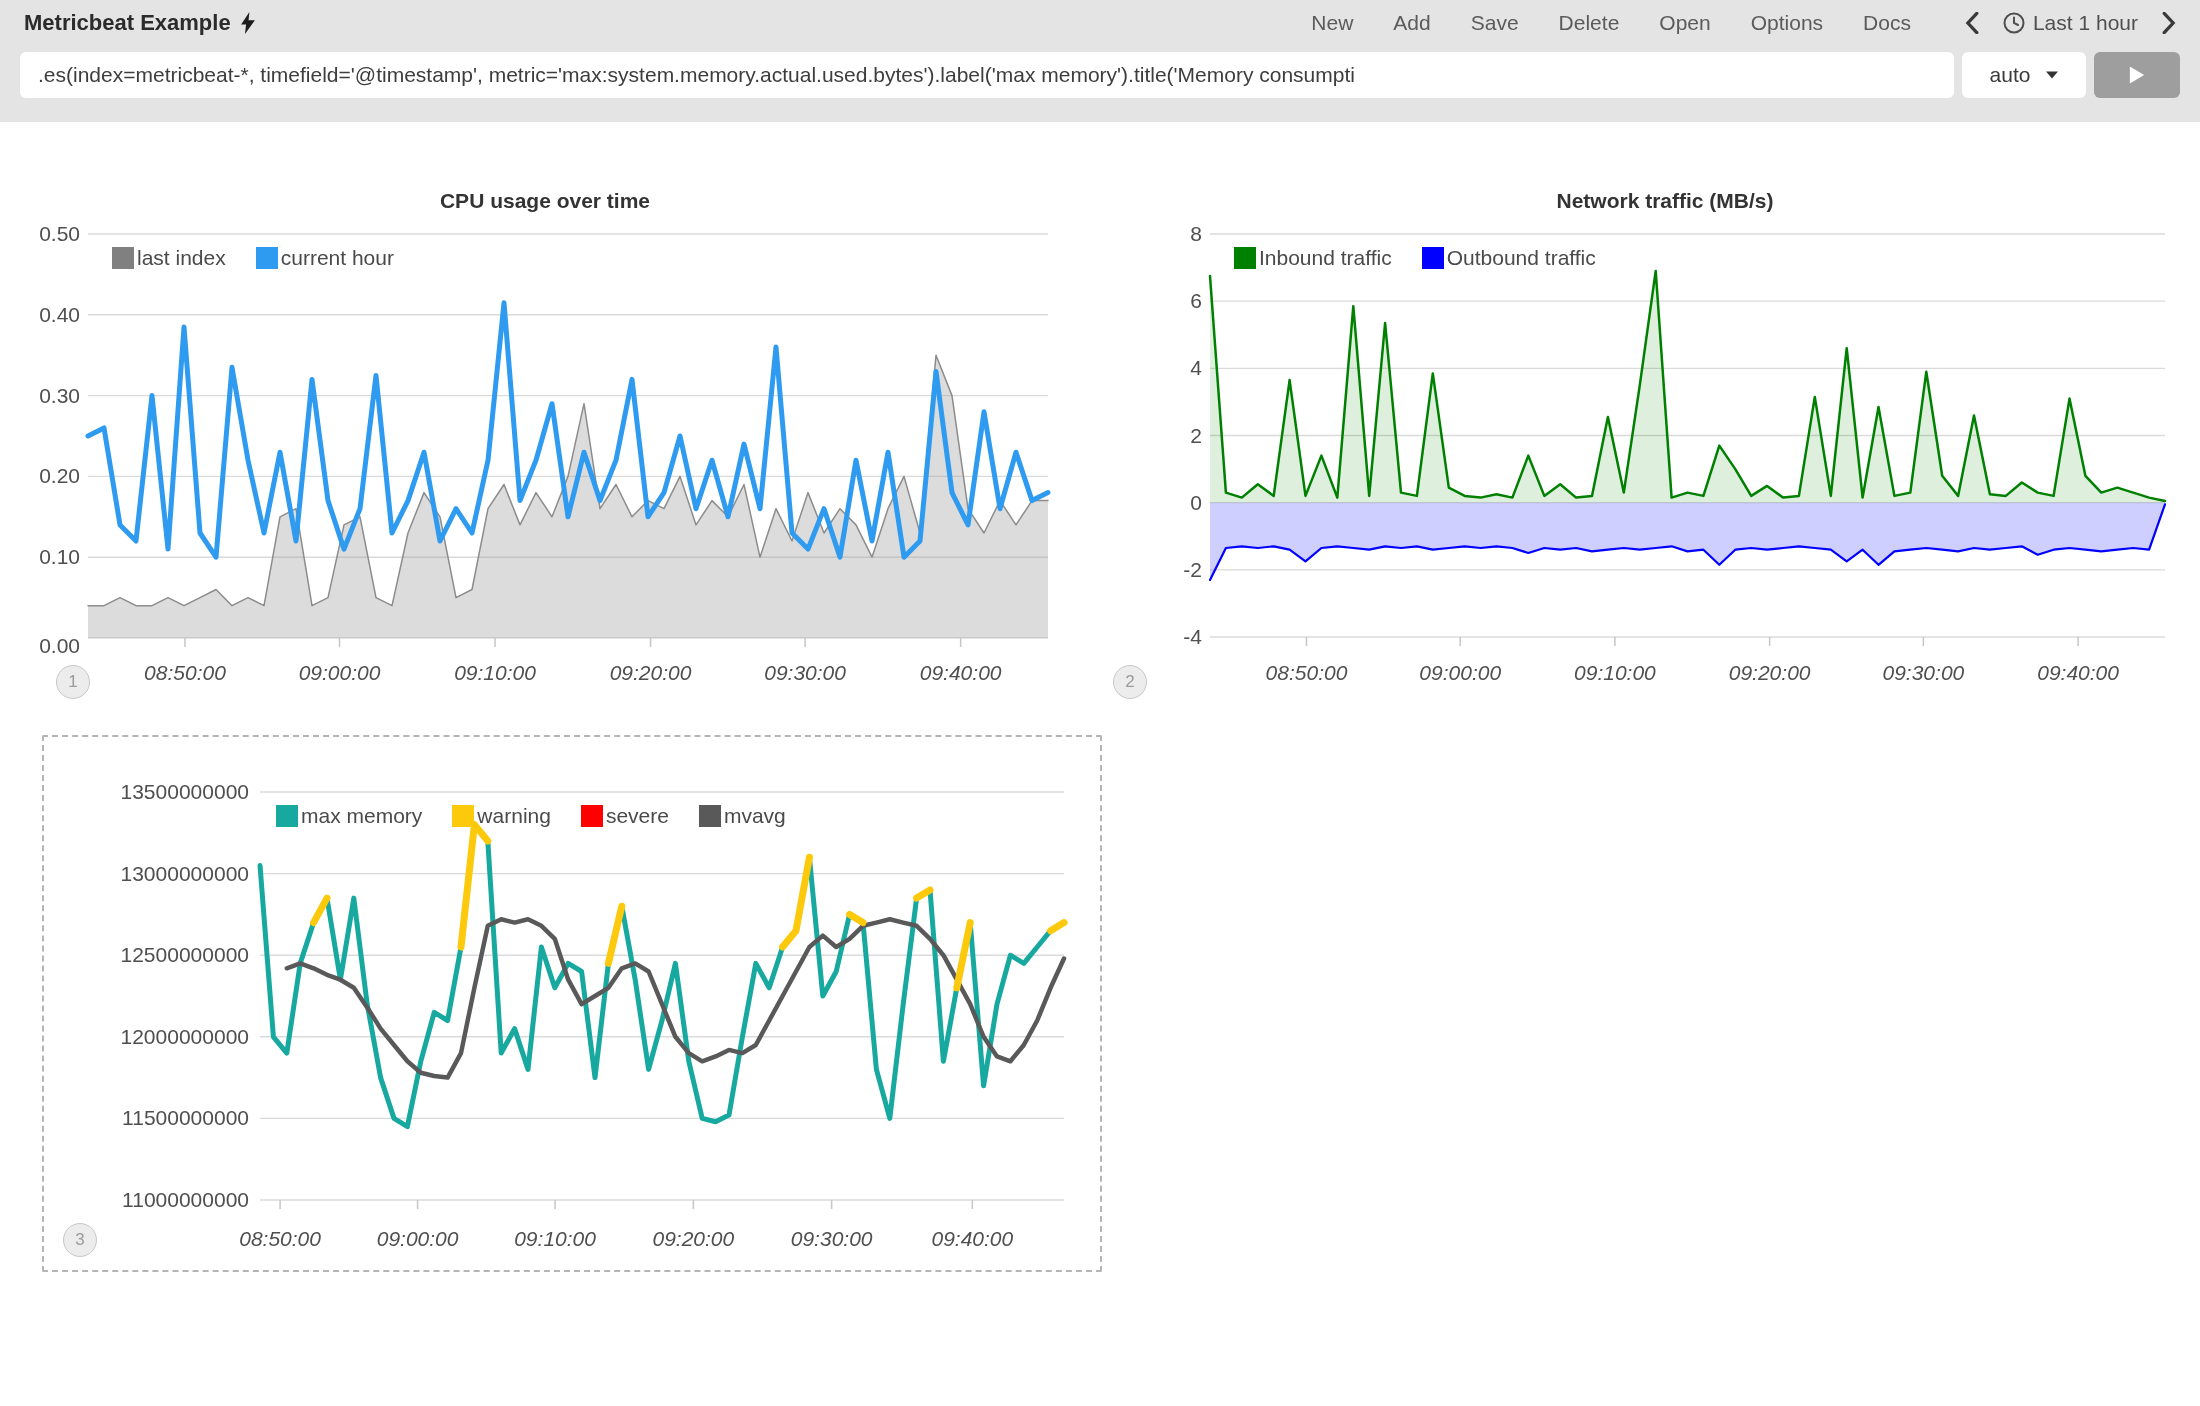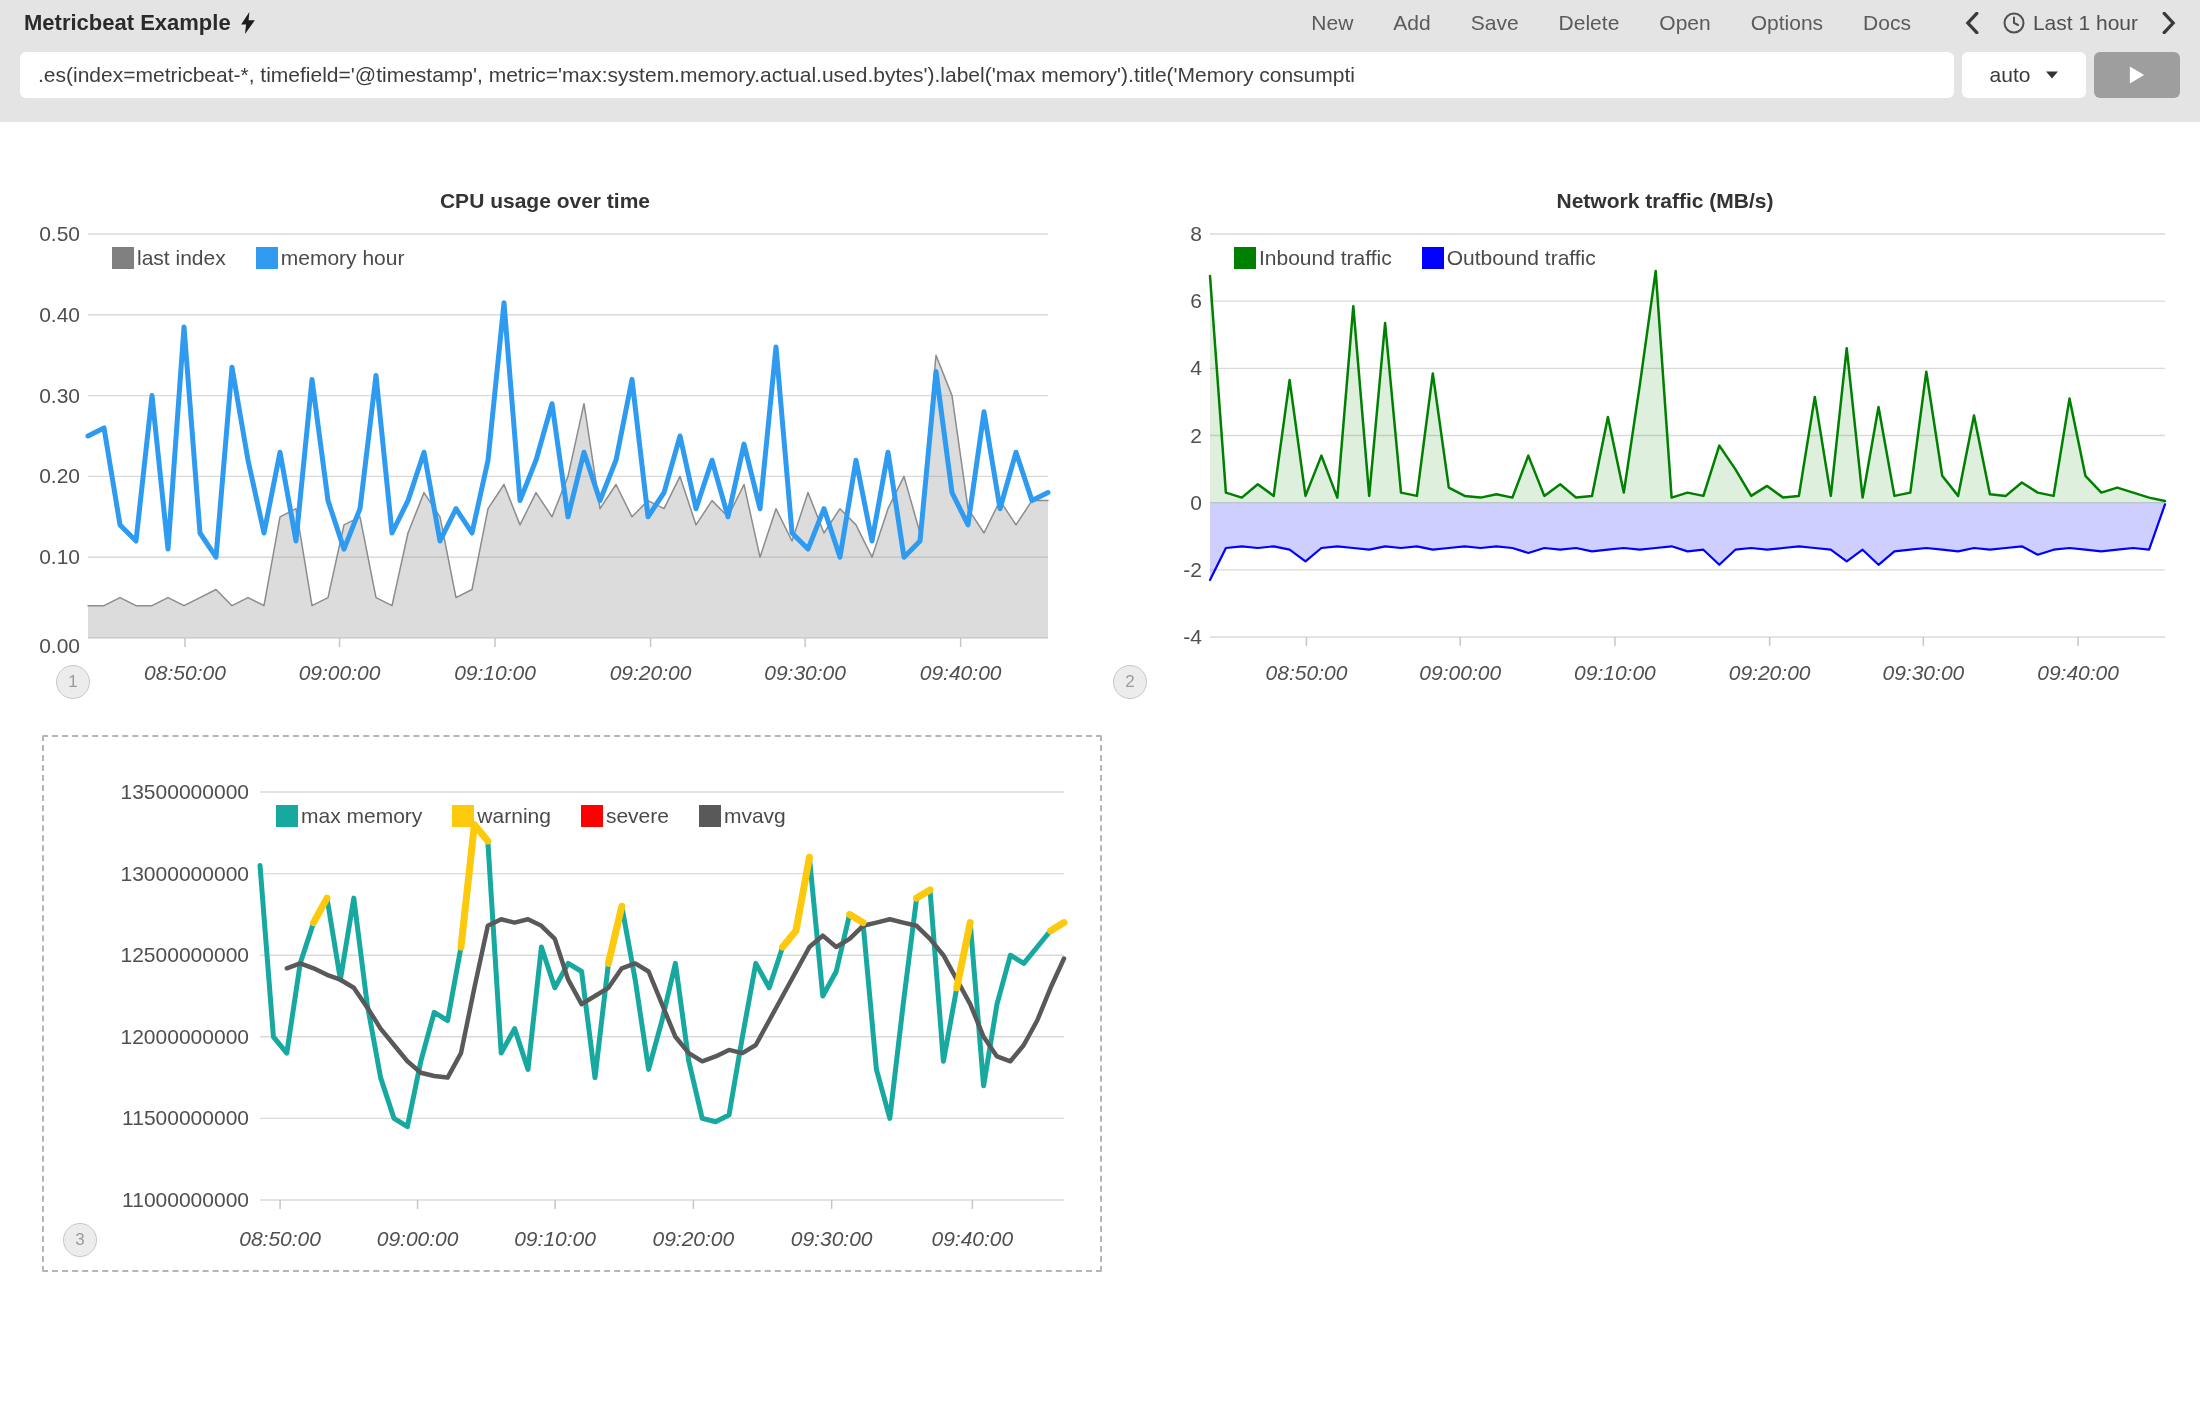--- a/index.html
+++ b/index.html
@@ -133,21 +133,21 @@
         <path d=" M0.0,371.7 L16.0,371.7 L32.0,363.6 L48.0,371.7 L64.0,371.7 L80.0,363.6 L96.0,371.7 L112.0,363.6 L128.0,355.5 L144.0,371.7 L160.0,363.6 L176.0,371.7 L192.0,282.8 L208.0,274.7 L224.0,371.7 L240.0,363.6 L256.0,290.9 L272.0,282.8 L288.0,363.6 L304.0,371.7 L320.0,299.0 L336.0,258.6 L352.0,282.8 L368.0,363.6 L384.0,355.5 L400.0,274.7 L416.0,250.5 L432.0,290.9 L448.0,258.6 L464.0,282.8 L480.0,242.4 L496.0,169.7 L512.0,274.7 L528.0,250.5 L544.0,282.8 L560.0,266.6 L576.0,274.7 L592.0,242.4 L608.0,290.9 L624.0,266.6 L640.0,282.8 L656.0,250.5 L672.0,323.2 L688.0,274.7 L704.0,307.0 L720.0,258.6 L736.0,299.0 L752.0,274.7 L768.0,290.9 L784.0,323.2 L800.0,274.7 L816.0,242.4 L832.0,299.0 L848.0,121.2 L864.0,161.6 L880.0,274.7 L896.0,299.0 L912.0,266.6 L928.0,290.9 L944.0,266.6 L960.0,266.6" fill="none" stroke="#8c8c8c" stroke-width="1.5" stroke-linejoin="round" stroke-linecap="round"></path>
         <path d=" M0.0,202.0 L16.0,193.9 L32.0,290.9 L48.0,307.0 L64.0,161.6 L80.0,315.1 L96.0,92.9 L112.0,299.0 L128.0,323.2 L144.0,133.3 L160.0,226.2 L176.0,299.0 L192.0,218.2 L208.0,307.0 L224.0,145.4 L240.0,266.6 L256.0,315.1 L272.0,274.7 L288.0,141.4 L304.0,299.0 L320.0,266.6 L336.0,218.2 L352.0,307.0 L368.0,274.7 L384.0,299.0 L400.0,226.2 L416.0,68.7 L432.0,266.6 L448.0,226.2 L464.0,169.7 L480.0,282.8 L496.0,218.2 L512.0,266.6 L528.0,226.2 L544.0,145.4 L560.0,282.8 L576.0,258.6 L592.0,202.0 L608.0,274.7 L624.0,226.2 L640.0,282.8 L656.0,210.1 L672.0,274.7 L688.0,113.1 L704.0,299.0 L720.0,315.1 L736.0,274.7 L752.0,323.2 L768.0,226.2 L784.0,307.0 L800.0,218.2 L816.0,323.2 L832.0,307.0 L848.0,137.4 L864.0,258.6 L880.0,290.9 L896.0,177.8 L912.0,274.7 L928.0,218.2 L944.0,266.6 L960.0,258.6" fill="none" stroke="#2f9bf0" stroke-width="5" stroke-linejoin="round" stroke-linecap="round"></path>
       </svg>
     <div class="legend">
         <span class="legend-item">
           <span class="swatch" style="background: rgb(128, 128, 128);"></span>
           <span>last index</span>
         </span>
         <span class="legend-item">
           <span class="swatch" style="background: rgb(47, 155, 240);"></span>
-          <span>memory hour</span>
+          <span>current hour</span>
         </span>
       </div>
   </div>
   <div class="xlabels" style="left:58px; top:486px; width:960px;">
       <div class="xlabel" style="left: 16.96px;">08:50:00</div>
       <div class="xlabel" style="left: 171.52px;">09:00:00</div>
       <div class="xlabel" style="left: 327.04px;">09:10:00</div>
       <div class="xlabel" style="left: 482.56px;">09:20:00</div>
       <div class="xlabel" style="left: 637.12px;">09:30:00</div>
       <div class="xlabel" style="left: 792.64px;">09:40:00</div>

